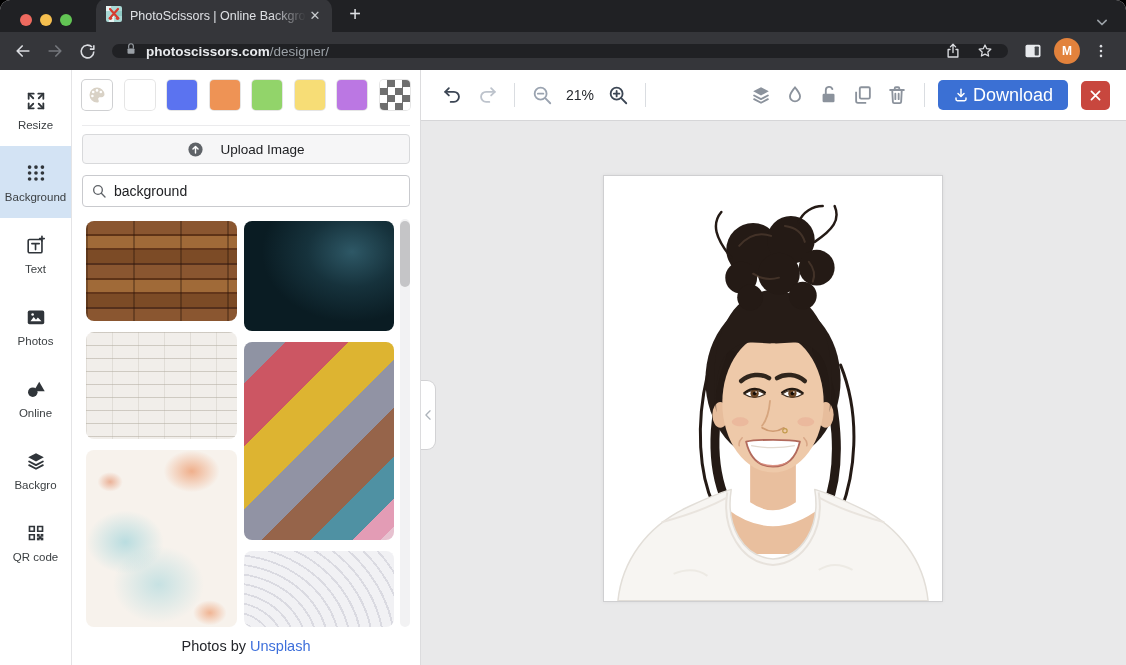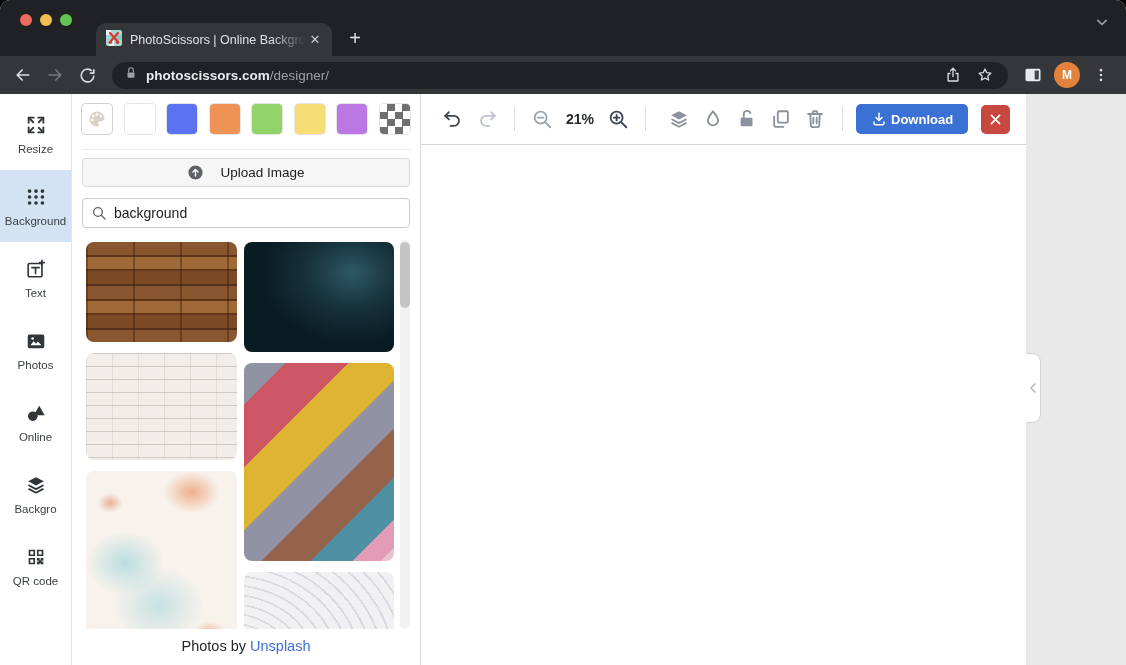--- a/index.html
+++ b/index.html
@@ -1,35 +1,35 @@
 <!DOCTYPE html>
 <html><head>
 <meta charset="utf-8">
 <style>
   * { margin:0; padding:0; box-sizing:border-box; }
   html,body { width:1126px; height:665px; background:#000; font-family:"Liberation Sans", sans-serif; }
   .window { width:1126px; height:665px; border-radius:10px 10px 0 0; overflow:hidden; display:flex; flex-direction:column; background:#fff; }
 
   
-  .tabstrip { height:56px; background:#202124; display:flex; align-items:flex-end; position:relative; flex:none; }
+  .tabstrip { height:32px; background:#202124; display:flex; align-items:flex-end; position:relative; flex:none; }
   .traffic { position:absolute; left:20px; top:14px; display:flex; gap:8px; }
   .traffic span { width:12px; height:12px; border-radius:50%; display:block; }
   .tl-red{background:#ee6a5f;} .tl-yellow{background:#f5bf4f;} .tl-green{background:#62c554;}
   .tab { margin-left:96px; width:236px; height:33px; background:#35363a; border-radius:10px 10px 0 0; display:flex; align-items:center; padding:0 8px 0 10px; color:#dfe1e5; font-size:12.5px; }
   .tab .favicon { flex:none; margin-right:8px; }
   .tab .title { flex:1; white-space:nowrap; overflow:hidden; -webkit-mask-image:linear-gradient(90deg,#000 80%,transparent); mask-image:linear-gradient(90deg,#000 80%,transparent); }
   .tab .close { flex:none; width:18px; height:18px; border-radius:4px; display:flex; align-items:center; justify-content:center; color:#c7cacd; font-size:13px; }
   .newtab { width:30px; height:30px; margin:0 0 3px 8px; border-radius:6px; display:flex; align-items:center; justify-content:center; color:#dfe1e5; font-size:20px; font-weight:300; }
   .strip-chevron { position:absolute; right:14px; top:12px; color:#9aa0a6; }
 
   
   .btoolbar { height:38px; background:#35363a; display:flex; align-items:center; padding:0 10px 0 8px; gap:2px; flex:none; }
   .nav-btn { width:30px; height:30px; border-radius:50%; display:flex; align-items:center; justify-content:center; color:#dadce0; flex:none; }
   .nav-btn.disabled { color:#74777c; }
-  .omnibox { flex:1; height:27px; margin:0 8px; background:#202124; border-radius:14px; display:flex; align-items:center; padding:0 10px 0 12px; min-width:0;justify-content:center; }
+  .omnibox { flex:1; height:14px; margin:0 8px; background:#202124; border-radius:14px; display:flex; align-items:center; padding:0 10px 0 12px; min-width:0;justify-content:center; }
   .omnibox .lock { color:#9aa0a6; margin-right:8px; flex:none; }
   .url { font-size:13.5px; white-space:nowrap; overflow:hidden; }
   .url .domain { color:#e8eaed; font-weight:600; }
   .url .path { color:#9aa0a6; }
   .omni-actions { margin-left:auto; display:flex; gap:6px; }
   .omni-actions .nav-btn { width:26px; height:26px; }
   .avatar { width:26px; height:26px; border-radius:50%; background:#e2823c; color:#fff; font-size:12px; font-weight:700; display:flex; align-items:center; justify-content:center; margin:0 4px; flex:none; }
 
   
   .content { flex:1; display:flex; min-height:0; }
@@ -71,29 +71,29 @@
       radial-gradient(65px 55px at 48% 76%, rgba(140,205,215,.45), transparent 70%),
       radial-gradient(24px 18px at 82% 92%, rgba(233,120,60,.5), transparent 70%); }
   .th-waves { height:76px; background-color:#f1f1f4;
     background-image:repeating-radial-gradient(140px 120px at -10% 130%, rgba(190,190,202,.45) 0 2px, transparent 2px 11px); }
   .panel-scrollbar { position:absolute; right:0; top:0; bottom:0; width:10px; background:#f2f2f3; border-radius:5px; }
   .panel-scrollbar .pthumb { position:absolute; top:2px; left:0; width:10px; height:66px; background:#c5c5c7; border-radius:5px; }
   .panel-footer { margin-top:auto; text-align:center; padding:9px 0 11px; font-size:14.5px; color:#24262b; }
   .panel-footer .link { color:#3d6fdb; cursor:pointer; }
 
   
-  .canvas-area { flex:1; display:flex; flex-direction:row; min-width:0;font-weight:bold; }
+  .canvas-area { flex:1; display:flex; flex-direction:column; min-width:0; }
   .ctoolbar { height:51px; background:#fff; border-bottom:1px solid #d6d6d8; display:flex; align-items:center; padding:0 16px 0 18px; gap:6px; flex:none; }
   .tool-btn { width:28px; height:28px; border-radius:4px; display:flex; align-items:center; justify-content:center; cursor:pointer; flex:none; }
   .c-undo{color:#3c4654;} .c-redo{color:#bdc3cc;} .c-zout{color:#9aa3b0;} .c-zin{color:#3c4654;}
   .c-gray{color:#8b929c;}
   .zoom-label { font-size:14px; color:#26292e; min-width:36px; text-align:center; }
   .tool-sep { width:1px; height:24px; background:#dadde1; margin:0 7px; flex:none; }
   .spacer { flex:1; }
-  .download-btn { height:30px; padding:0 15px; border-radius:5px; background:#3b70d4; color:#fff; font-size:13px; display:flex; align-items:center; gap:4px; cursor:pointer; flex:none; }
+  .download-btn { height:30px; padding:0 15px; border-radius:5px; background:#3b70d4; color:#fff; font-size:18px; display:flex; align-items:center; gap:4px; cursor:pointer; flex:none; }
   .close-btn { width:29px; height:29px; margin-left:7px; border-radius:5px; background:#c8473e; color:#fff; display:flex; align-items:center; justify-content:center; cursor:pointer; flex:none; }
 
   .canvas { flex:1; background:#e9e9ea; position:relative; overflow:hidden; }
   .collapse-handle { position:absolute; left:-1px; top:259px; width:16px; height:70px; background:#fff; border:1px solid #d2d2d4; border-left:none; border-radius:0 9px 9px 0; display:flex; align-items:center; justify-content:center; color:#aeb4bb; cursor:pointer; }
   .artboard { position:absolute; left:182px; top:54px; width:340px; height:427px; background:#fff; border:1px solid #cfcfd1; box-shadow:0 0 4px rgba(0,0,0,.06); }
   .artboard svg { display:block; }
 </style>
 </head>
 <body>
 

